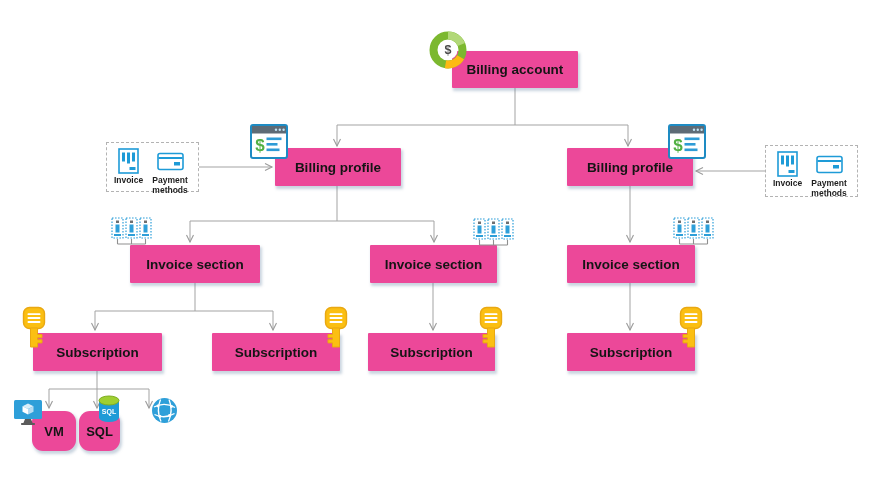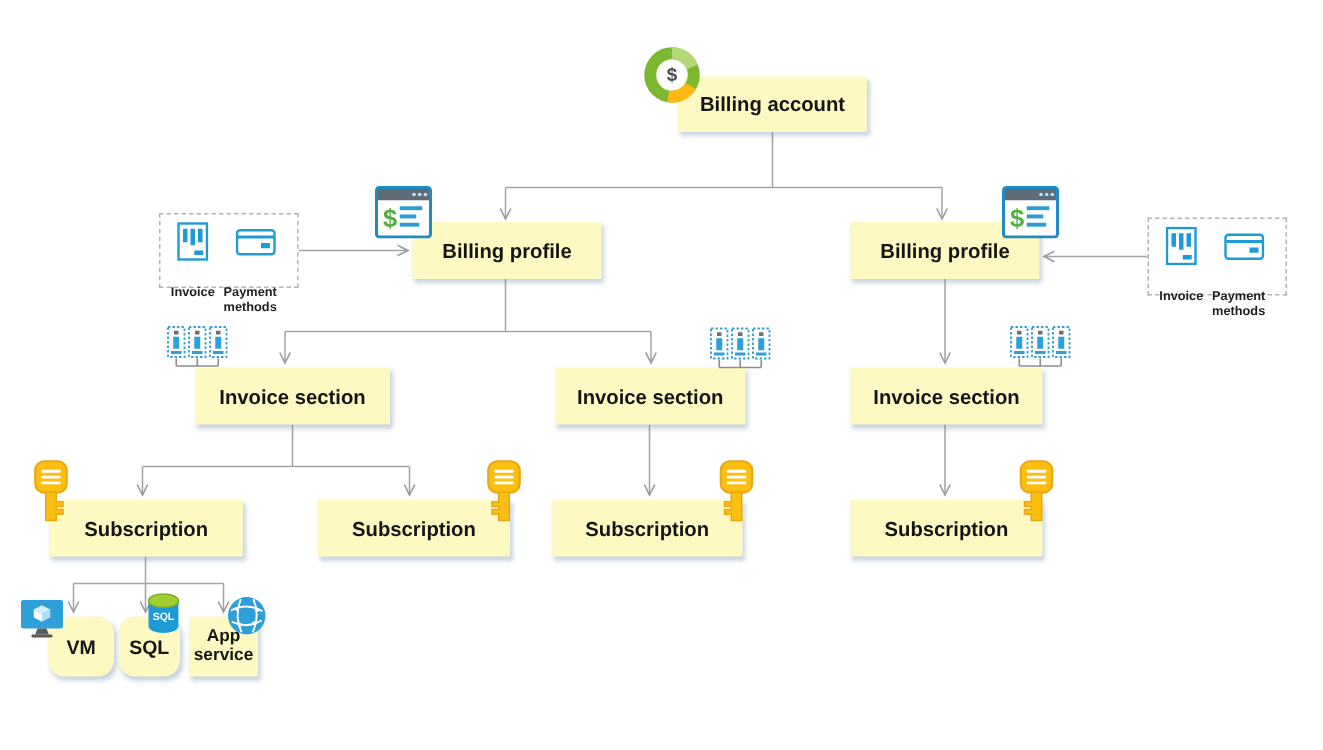--- a/index.html
+++ b/index.html
@@ -1,37 +1,37 @@
 <!DOCTYPE html>
 <html><head>
 <meta charset="utf-8">
 <style>
   * { margin:0; padding:0; box-sizing:border-box; }
   html,body { background:#ffffff; }
   body { font-family:"Liberation Sans","DejaVu Sans",sans-serif; }
   .canvas { position:relative; width:882px; height:500px; background:#fff; overflow:hidden; }
   .connectors { position:absolute; left:0; top:0; }
   .node {
-    position:absolute; background:#fef9c3; border-radius:1px;
+    position:absolute; background:#ec4899; border-radius:1px;
     display:flex; align-items:center; justify-content:center;
     color:#151515; font-weight:600; font-size:13.5px;
     box-shadow:1.5px 2.5px 3px rgba(100,132,164,0.35);
   }
   .node.small { font-size:13px;border-radius:11px; }
   .node.tiny  { font-size:11.5px; line-height:1.12; text-align:center; padding:0 2px; }
   .icon { position:absolute; }
   .icon svg { display:block; }
   .mirrored svg { transform:scaleX(-1); }
   .dashed-group {
     position:absolute; border:1px dashed #b3b3b3; background:transparent;
     display:flex; align-items:flex-start; justify-content:space-evenly; padding:5px 1px 1px 1px;
   }
   .attach-item { display:flex; flex-direction:column; align-items:center; }
   .attach-icon-box { height:26px; display:flex; align-items:center; justify-content:center; }
-  .attach-label { font-size:8.5px; font-weight:600; color:#1e1e1e; line-height:1.15; margin-top:16px; max-width:42px; }
+  .attach-label { font-size:8.5px; font-weight:600; color:#1e1e1e; text-align:center; line-height:1.15; margin-top:2px; max-width:42px; }
 </style>
 </head>
 <body>
 
 <div class="canvas">
 
   <svg class="connectors" width="882" height="500">
     <defs>
       <marker id="arrow" markerUnits="userSpaceOnUse" markerWidth="12" markerHeight="12" refX="9" refY="4.5" orient="auto">
         <path d="M2,1 L9,4.5 L2,8" fill="none" stroke="#9b9b9b" stroke-width="1.1"></path>
@@ -96,23 +96,20 @@
   <div class="node" style="left:567px;top:333px;width:128px;height:38px">
     <span>Subscription</span>
   </div>
 
   <div class="node small" style="left:32px;top:411px;width:44px;height:40px">
     <span>VM</span>
   </div>
   <div class="node small" style="left:79px;top:411px;width:41px;height:40px">
     <span>SQL</span>
   </div>
-  <div class="node tiny" style="left:126px;top:411px;width:46px;height:40px">
-    <span>App service</span>
-  </div>
 
   <div class="dashed-group" style="left:106px;top:142px;width:93px;height:50px">
     <div class="attach-item">
       <div class="attach-icon-box">
         <svg width="21" height="26" viewBox="0 0 21 26">
           <rect x="1" y="1" width="19" height="24" fill="#fff" stroke="#1e9bd7" stroke-width="1.6"></rect>
           <rect x="4" y="4.5" width="3" height="9" fill="#1e9bd7"></rect>
           <rect x="9" y="4.5" width="3" height="11" fill="#1e9bd7"></rect>
           <rect x="14" y="4.5" width="3" height="9" fill="#1e9bd7"></rect>
           <rect x="11.5" y="19" width="6" height="3" fill="#1e9bd7"></rect>

